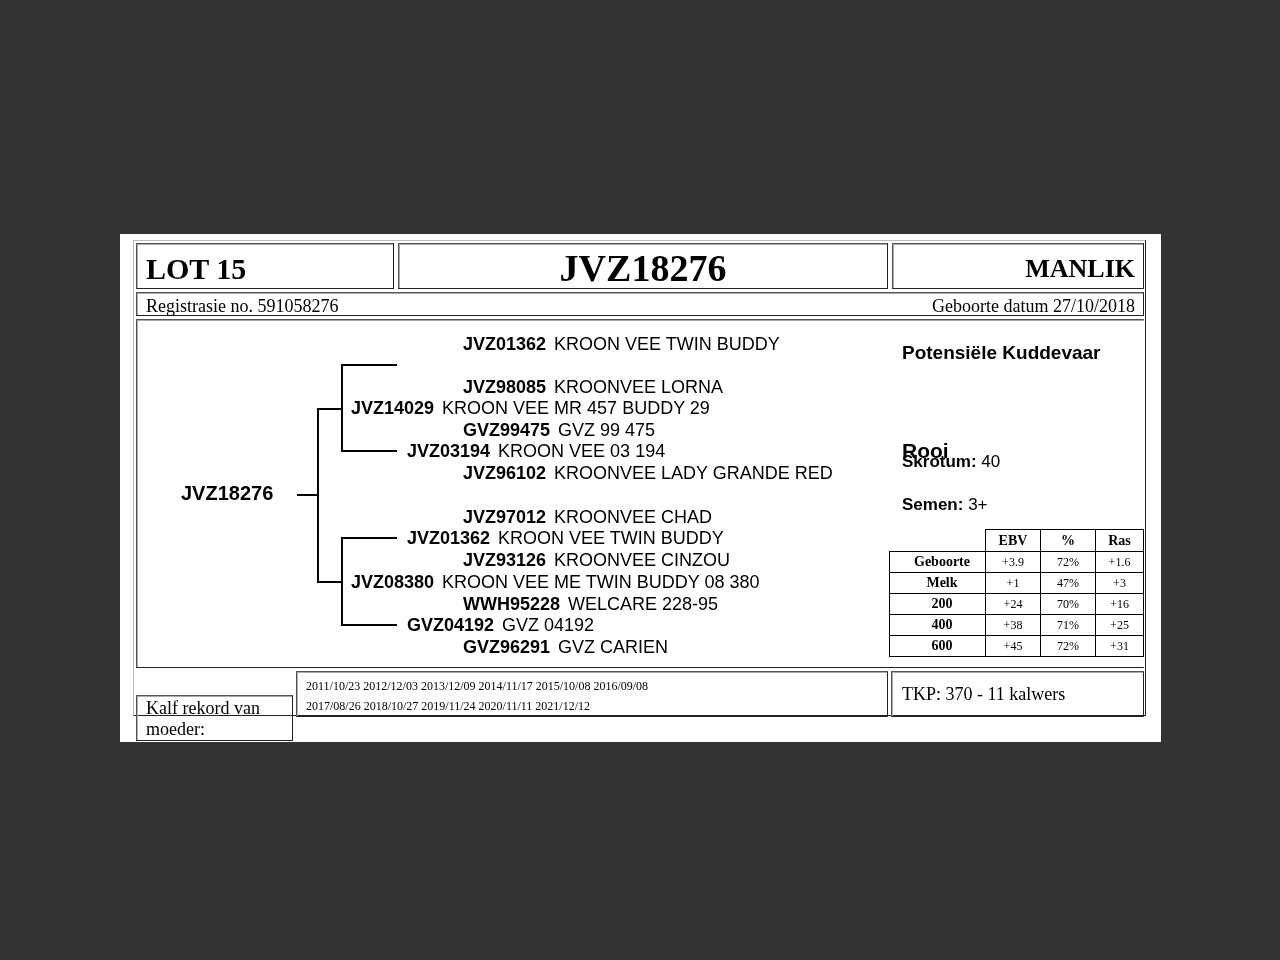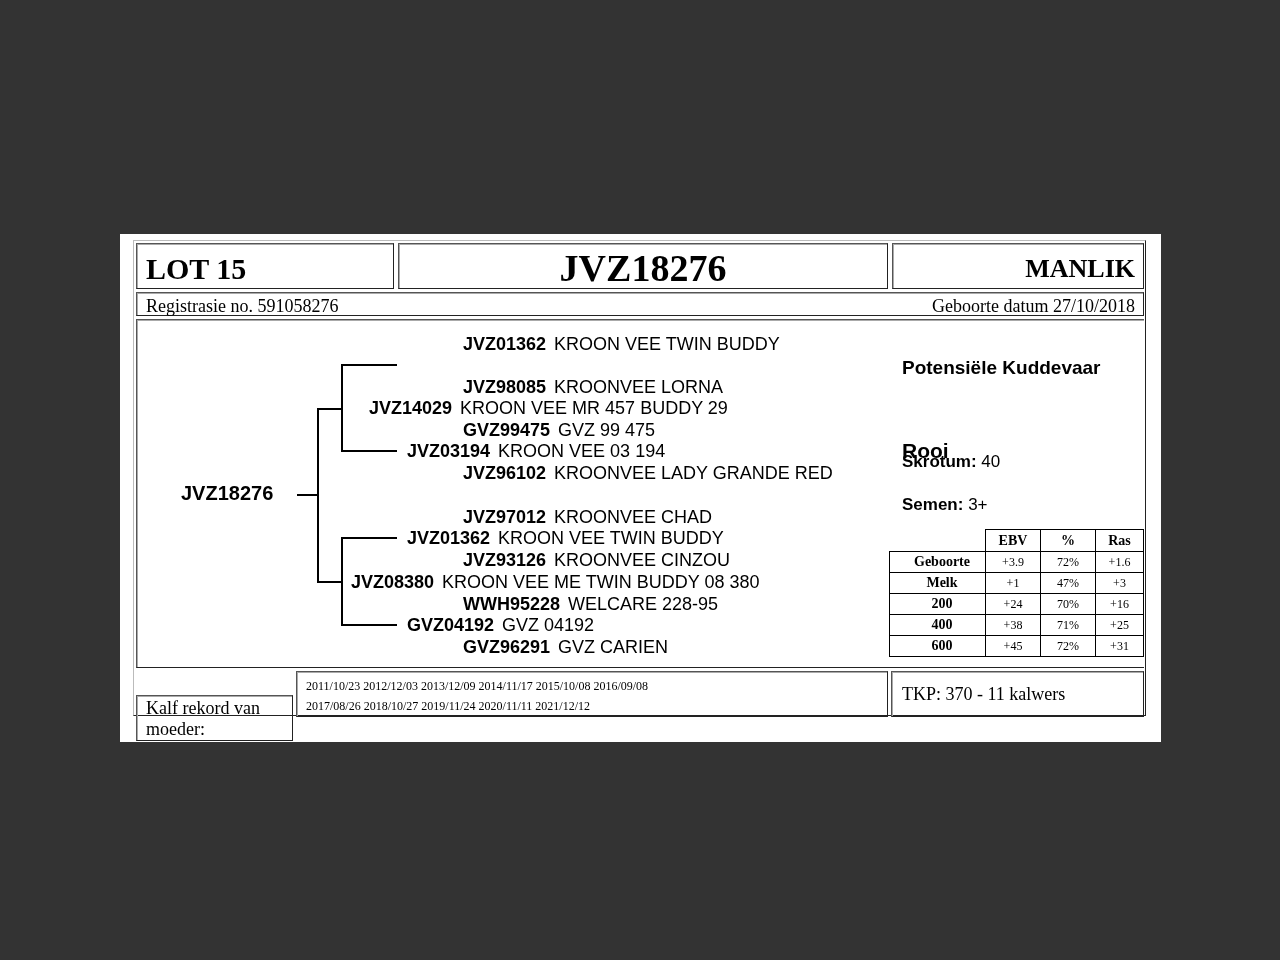--- a/index.html
+++ b/index.html
@@ -121,21 +121,21 @@
       <div class="vline" style="left:204px; top:217px; height:89px;"></div>
       <div class="hline" style="left:204px; top:217px; width:56px;"></div>
       <div class="hline" style="left:204px; top:304px; width:56px;"></div>
 
       <div class="ped-line" style="left:326px; top:14px;">
         <b>JVZ01362</b><span class="nm">KROON VEE TWIN BUDDY</span>
       </div>
       <div class="ped-line" style="left:326px; top:57px;">
         <b>JVZ98085</b><span class="nm">KROONVEE LORNA</span>
       </div>
-      <div class="ped-line" style="left:232px; top:78px;">
+      <div class="ped-line" style="left:214px; top:78px;">
         <b>JVZ14029</b><span class="nm">KROON VEE MR 457 BUDDY 29</span>
       </div>
       <div class="ped-line" style="left:326px; top:100px;">
         <b>GVZ99475</b><span class="nm">GVZ 99 475</span>
       </div>
       <div class="ped-line" style="left:270px; top:121px;">
         <b>JVZ03194</b><span class="nm">KROON VEE 03 194</span>
       </div>
       <div class="ped-line" style="left:326px; top:143px;">
         <b>JVZ96102</b><span class="nm">KROONVEE LADY GRANDE RED</span>
@@ -156,21 +156,21 @@
       <div class="ped-line" style="left:326px; top:274px;">
         <b>WWH95228</b><span class="nm">WELCARE 228-95</span>
       </div>
       <div class="ped-line" style="left:270px; top:295px;">
         <b>GVZ04192</b><span class="nm">GVZ 04192</span>
       </div>
       <div class="ped-line" style="left:326px; top:317px;">
         <b>GVZ96291</b><span class="nm">GVZ CARIEN</span>
       </div>
 
-      <div class="info info-title" style="left:765px; top:37px;">Potensiële Kuddevaar</div>
+      <div class="info info-title" style="left:765px; top:22px;">Potensiële Kuddevaar</div>
       <div class="info info-color" style="left:765px; top:87px;">Rooi</div>
       <div class="info info-kv" style="left:765px; top:132px;">
         <b>Skrotum:</b> <span>40</span>
       </div>
       <div class="info info-kv" style="left:765px; top:175px;">
         <b>Semen:</b> <span>3+</span>
       </div>
     </div>
 
     <table class="ebv" style="left:755px; top:288px;">

